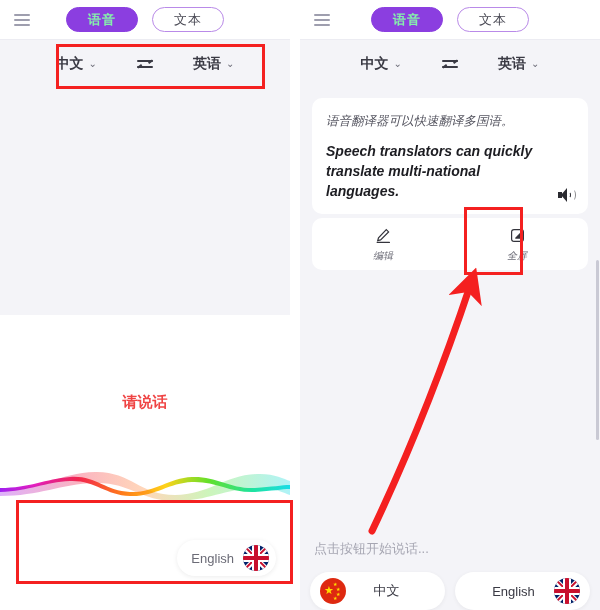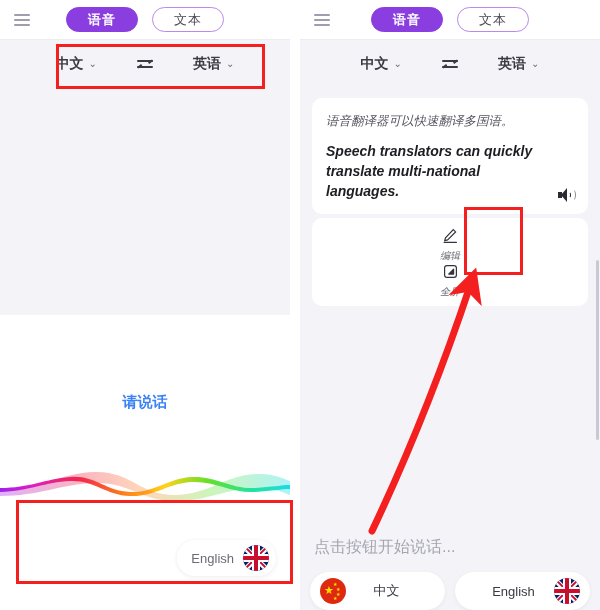--- a/index.html
+++ b/index.html
@@ -80,21 +80,21 @@
     height: 25px;
     line-height: 23px;
     text-align: center;
     border-radius: 14px;
     font-size: 13px;
     letter-spacing: 1px;
     cursor: pointer;
   }
   .pill-active {
     background: #8b3ee0;
-    color: #ffffff;
+    color: #86efac;
     border: 1px solid #8b3ee0;
     font-weight: bold;
   }
   .pill-idle {
     background: #ffffff;
     color: #4a4a55;
     border: 1px solid #b98ae8;
   }
 
   
@@ -207,21 +207,20 @@
   .speaker .wave2 { left: 11px; top: 1px; width: 7px;  height: 12px; opacity: .55; }
 
   
   .action-bar {
     margin-top: 4px;
     background: #ffffff;
     border-radius: 10px;
     display: flex;
     justify-content: space-around;
     padding: 9px 4px 7px 4px;
-    flex-direction: column;
   }
   .action {
     flex: 1;
     display: flex;
     flex-direction: column;
     align-items: center;
     gap: 5px;
     cursor: pointer;
   }
   .action-label {
@@ -235,21 +234,21 @@
   .rpanel-body {
     position: absolute;
     left: 0; right: 0;
     top: 88px;
     bottom: 0;
   }
   .hint-text {
     position: absolute;
     left: 14px;
     bottom: 52px;
-    font-size: 16px;
+    font-size: 13px;
     color: #a6a6b2;
   }
   .lang-btn-row {
     position: absolute;
     left: 10px;
     right: 10px;
     bottom: 0px;
     display: flex;
     justify-content: space-between;
     gap: 10px;
@@ -309,21 +308,21 @@
     background: #ffffff;
     overflow: hidden;
   }
   .speak-prompt {
     position: absolute;
     top: 78px;
     left: 0; right: 0;
     text-align: center;
     font-size: 15px;
     font-weight: bold;
-    color: #3b82f6;
+    color: #ef4444;
   }
   .wave-area {
     position: absolute;
     left: 0;
     top: 150px;
     width: 290px;
     height: 40px;
   }
   .done-row {
     position: absolute;

